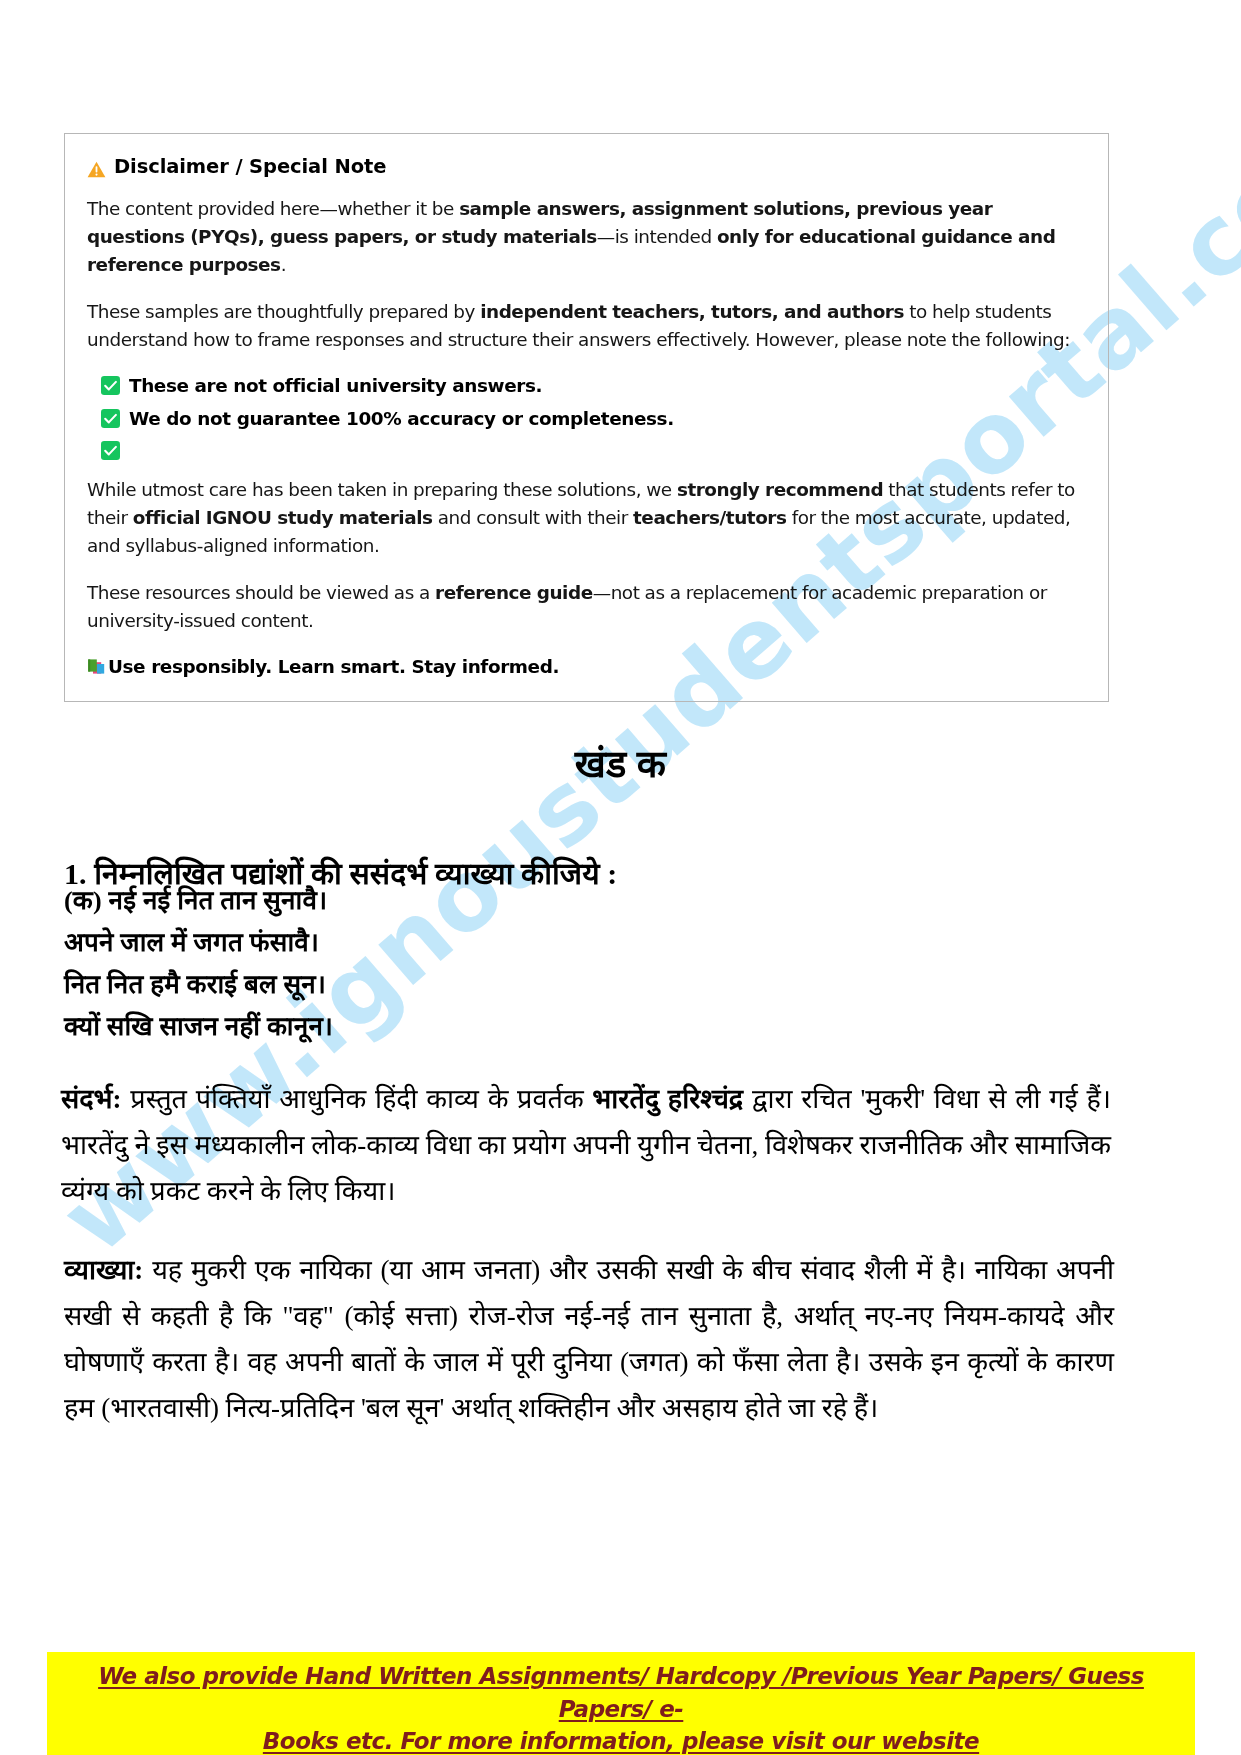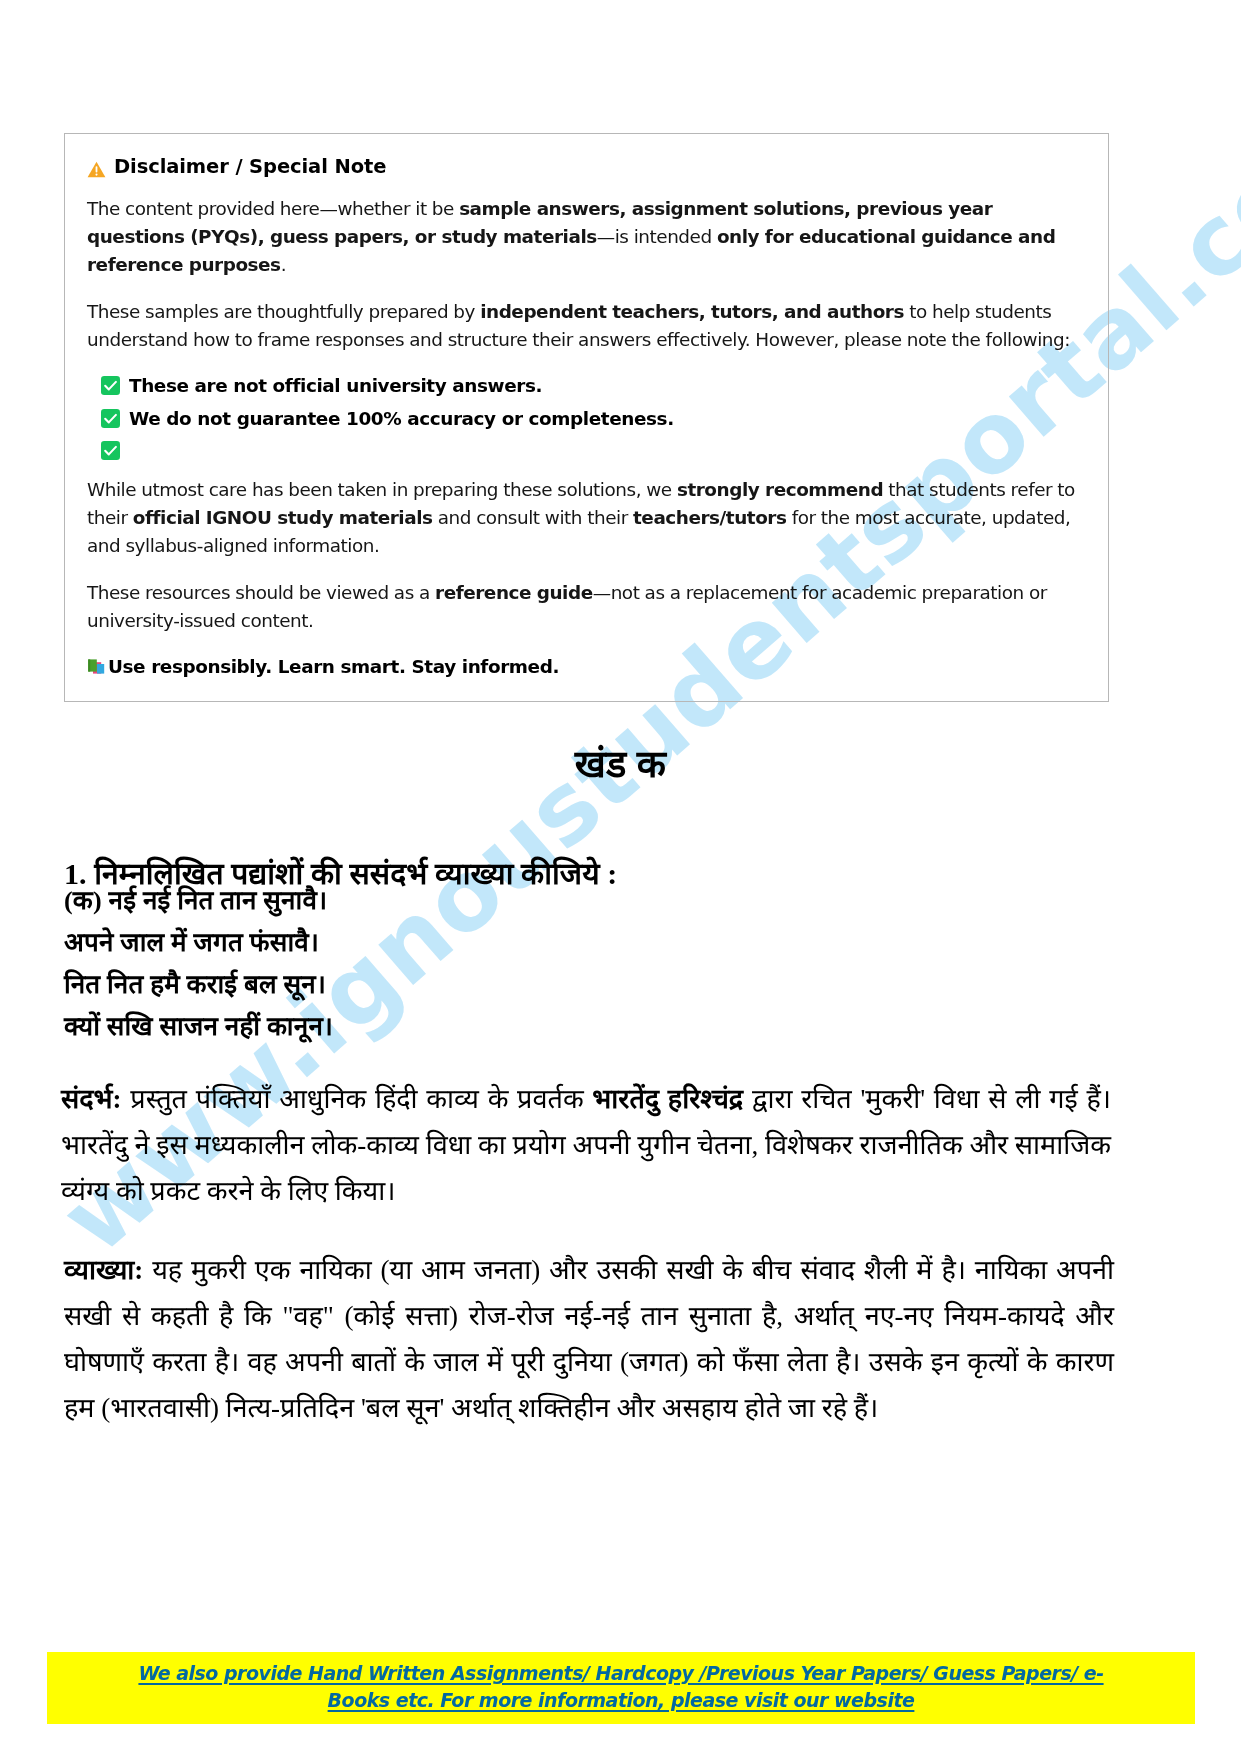--- a/index.html
+++ b/index.html
@@ -199,23 +199,23 @@
     width: 1148px;
     background: #ffff00;
     box-sizing: border-box;
     padding: 8px 10px 10px 10px;
     text-align: center;
   }
   #footer-line-1, #footer-line-2 {
     font-family: "DejaVu Sans", sans-serif;
     font-style: italic;
     font-weight: 700;
-    font-size: 19px;
+    font-size: 23px;
     line-height: 1.42;
-    color: #0369a1;
+    color: #7f1d1d;
     letter-spacing: -0.5px;
     text-decoration: underline;
     text-underline-offset: 3px;
     text-decoration-thickness: 2px;
   }
 </style>
 </head>
 <body>
 
 <div id="watermark-layer">

